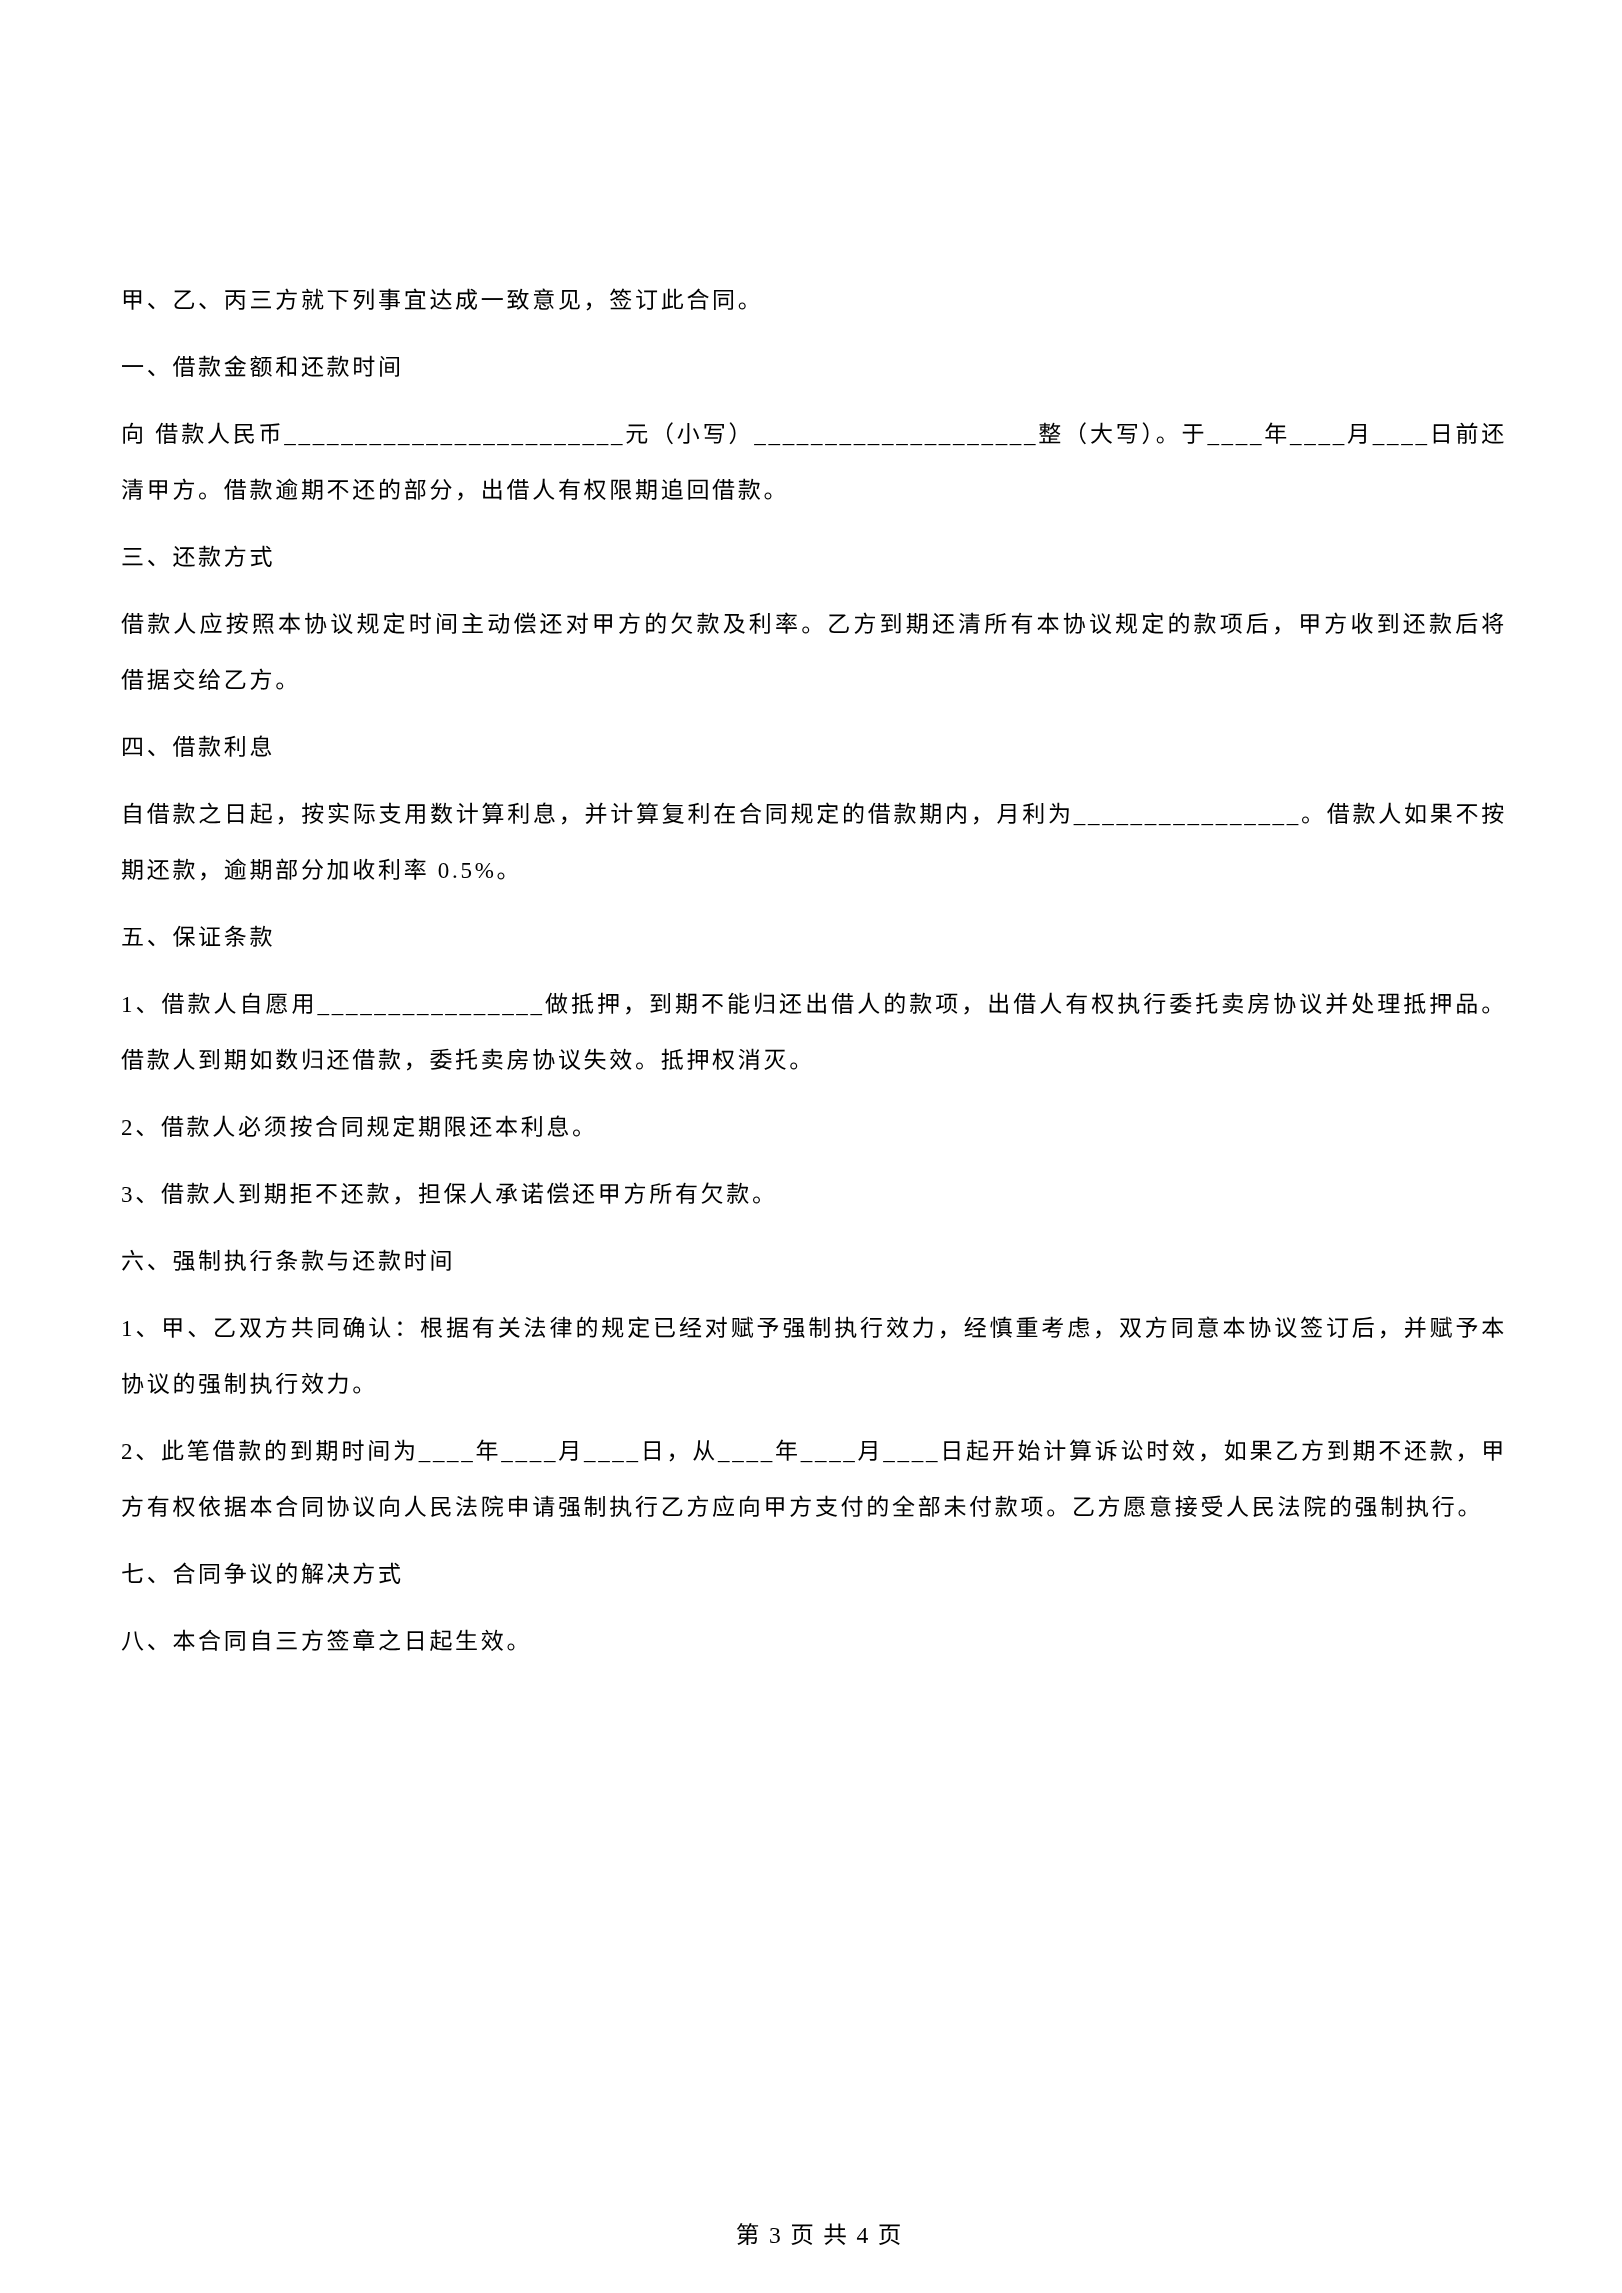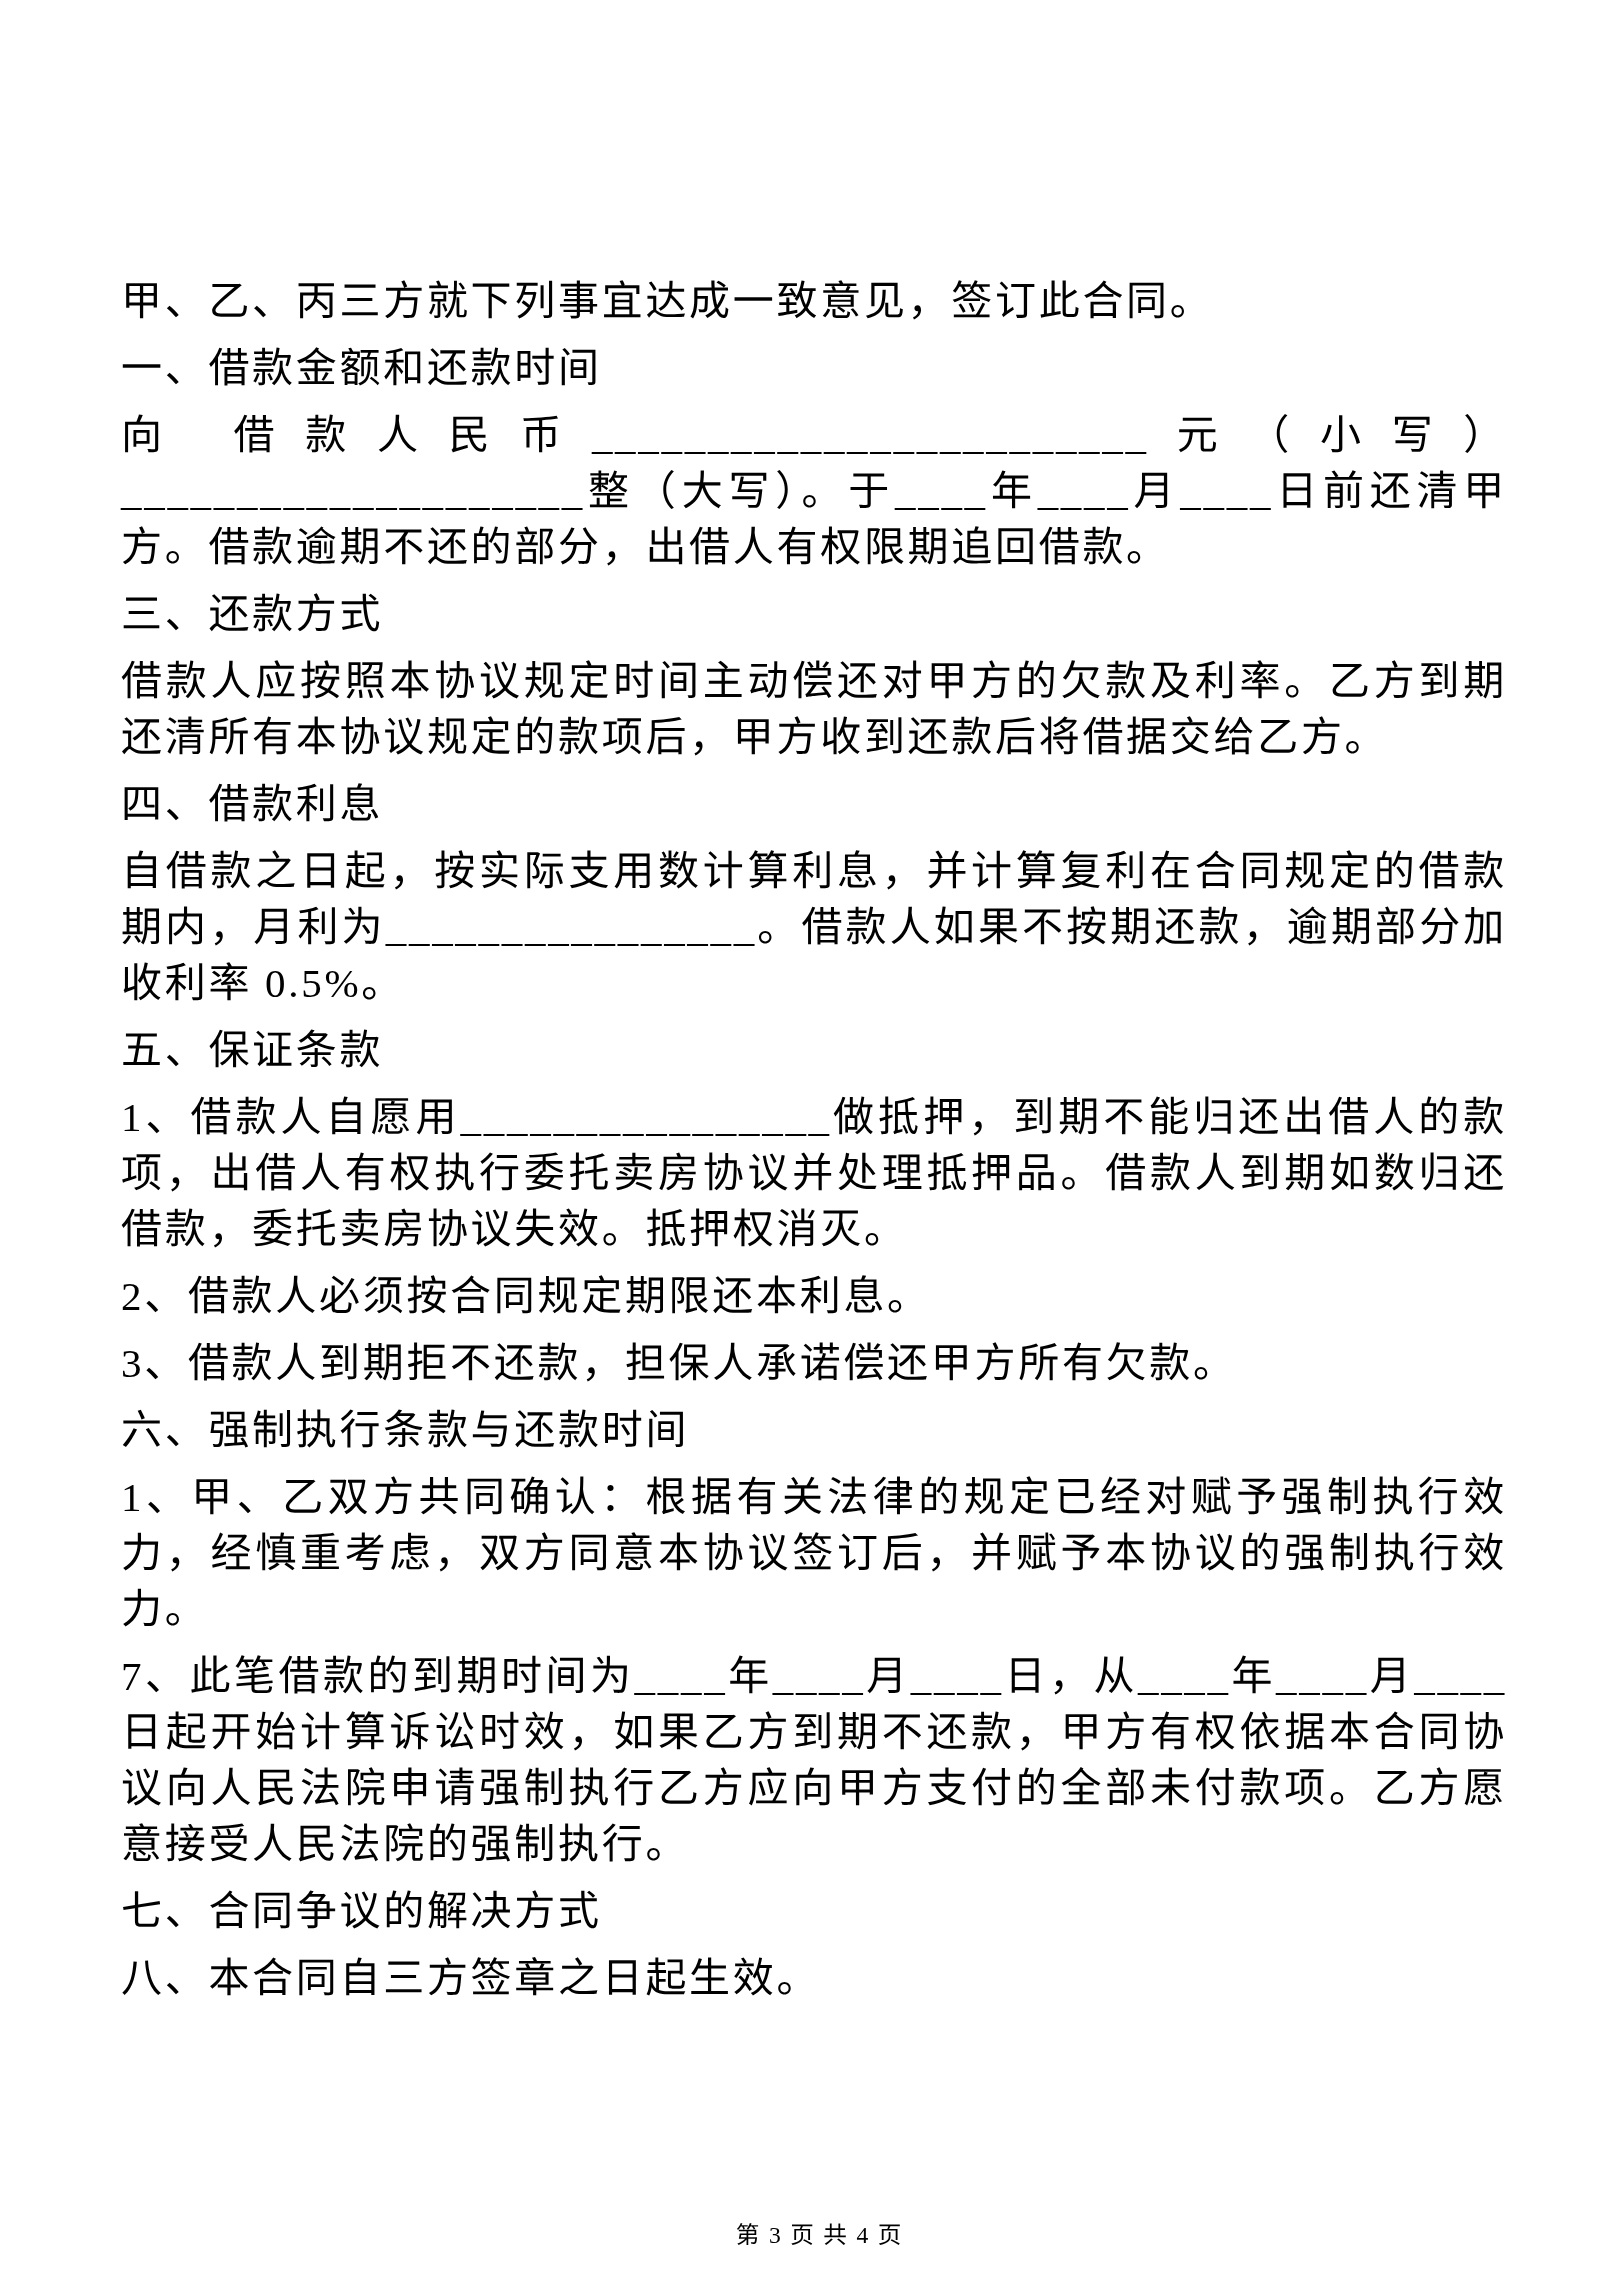--- a/index.html
+++ b/index.html
@@ -19,21 +19,21 @@
     box-sizing: border-box;
   }
   .doc {
     position: absolute;
     top: 273px;
     left: 121px;
     width: 1386px;
   }
   .para {
     margin: 0 0 11px 0;
-    font-size: 41px;
+    font-size: 23px;
     line-height: 56px;
     letter-spacing: 2.7px;
     text-align: justify;
     text-justify: inter-ideograph;
     color: #000000;
   }
   .footer {
     position: absolute;
     left: 16px;
     right: 0;
@@ -56,21 +56,21 @@
     <p class="para">三、还款方式</p>
     <p class="para">借款人应按照本协议规定时间主动偿还对甲方的欠款及利率。乙方到期还清所有本协议规定的款项后，甲方收到还款后将借据交给乙方。</p>
     <p class="para">四、借款利息</p>
     <p class="para">自借款之日起，按实际支用数计算利息，并计算复利在合同规定的借款期内，月利为________________。借款人如果不按期还款，逾期部分加收利率 0.5%。</p>
     <p class="para">五、保证条款</p>
     <p class="para">1、借款人自愿用________________做抵押，到期不能归还出借人的款项，出借人有权执行委托卖房协议并处理抵押品。借款人到期如数归还借款，委托卖房协议失效。抵押权消灭。</p>
     <p class="para">2、借款人必须按合同规定期限还本利息。</p>
     <p class="para">3、借款人到期拒不还款，担保人承诺偿还甲方所有欠款。</p>
     <p class="para">六、强制执行条款与还款时间</p>
     <p class="para">1、甲、乙双方共同确认：根据有关法律的规定已经对赋予强制执行效力，经慎重考虑，双方同意本协议签订后，并赋予本协议的强制执行效力。</p>
-    <p class="para">7、此笔借款的到期时间为____年____月____日，从____年____月____日起开始计算诉讼时效，如果乙方到期不还款，甲方有权依据本合同协议向人民法院申请强制执行乙方应向甲方支付的全部未付款项。乙方愿意接受人民法院的强制执行。</p>
+    <p class="para">2、此笔借款的到期时间为____年____月____日，从____年____月____日起开始计算诉讼时效，如果乙方到期不还款，甲方有权依据本合同协议向人民法院申请强制执行乙方应向甲方支付的全部未付款项。乙方愿意接受人民法院的强制执行。</p>
     <p class="para">七、合同争议的解决方式</p>
     <p class="para">八、本合同自三方签章之日起生效。</p>
   </main>
 
   <footer class="footer">
     <span>第 3 页 共 4 页</span>
   </footer>
 
 </div>
 

